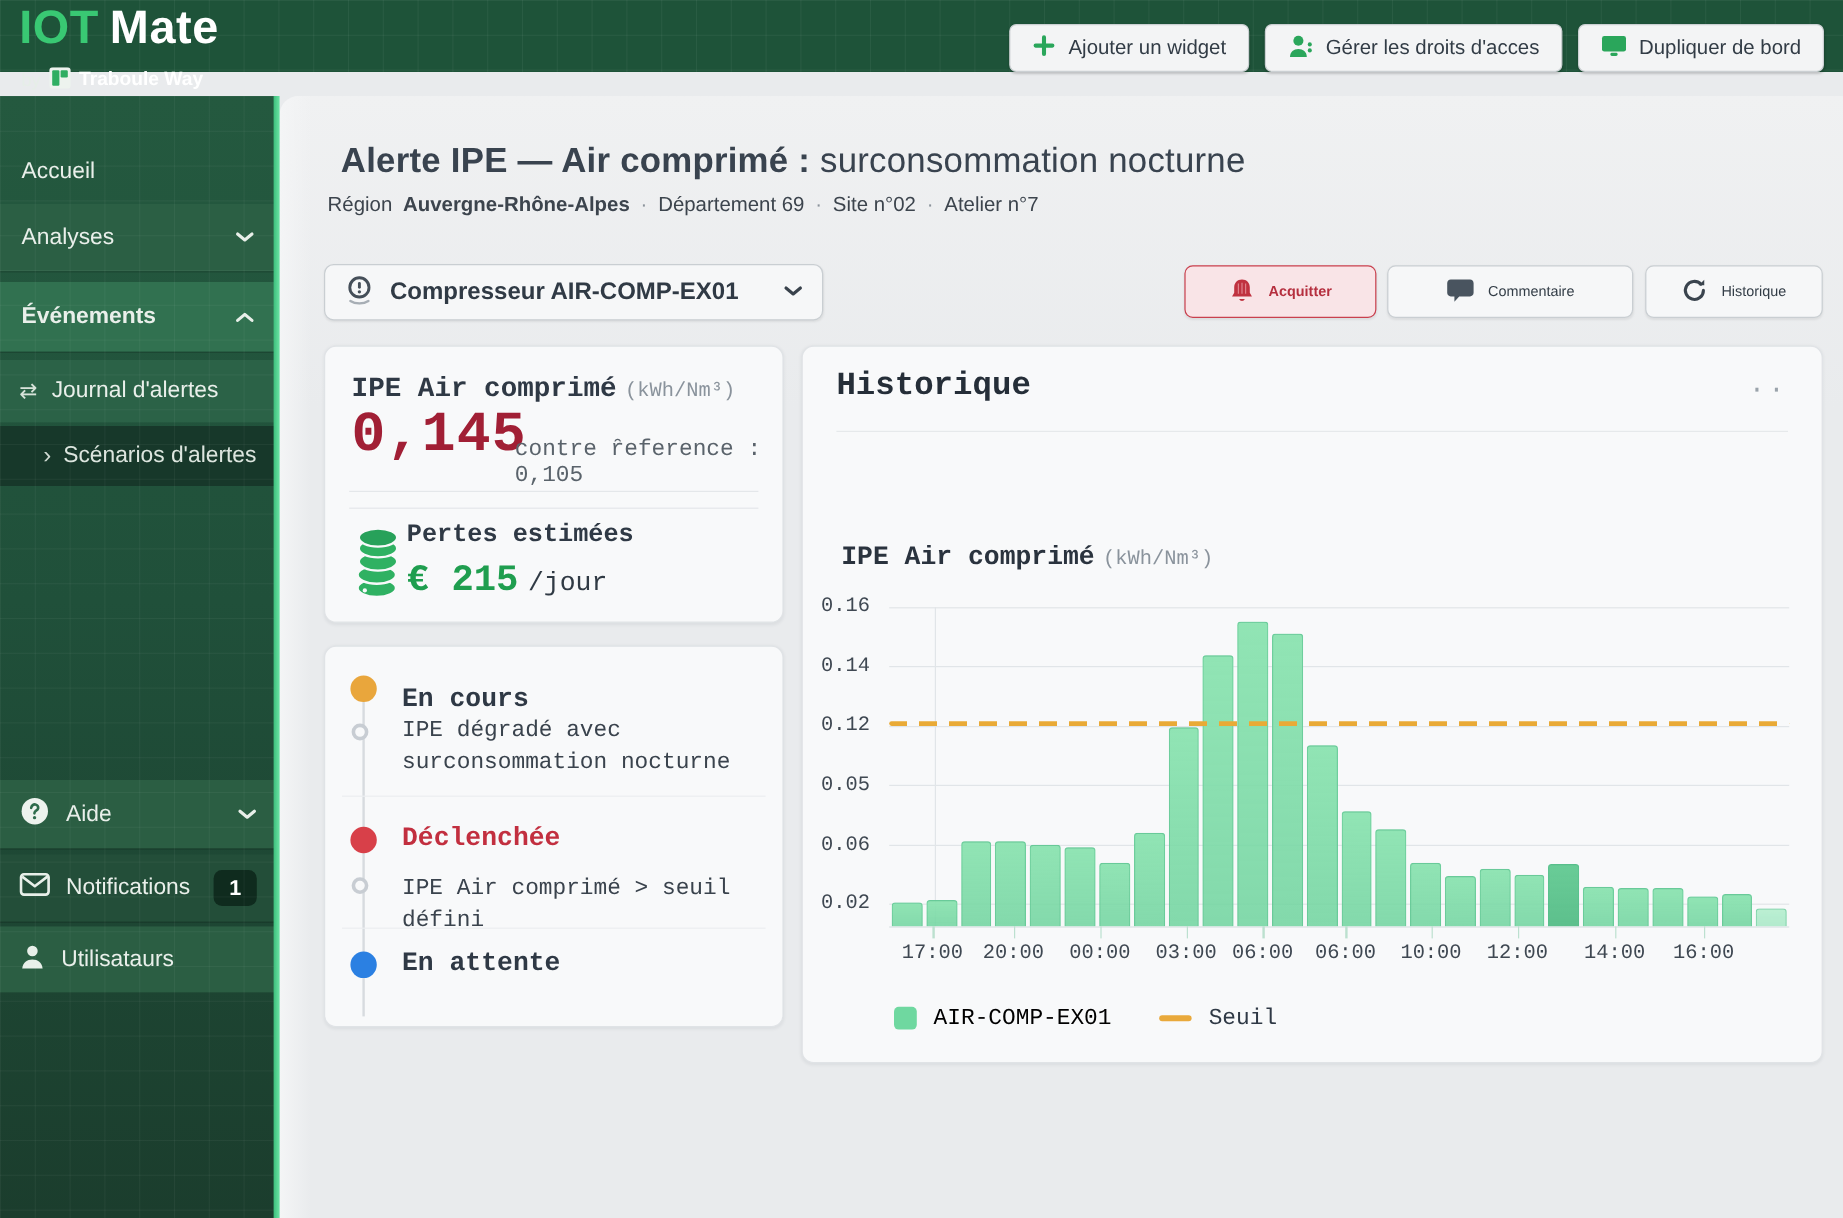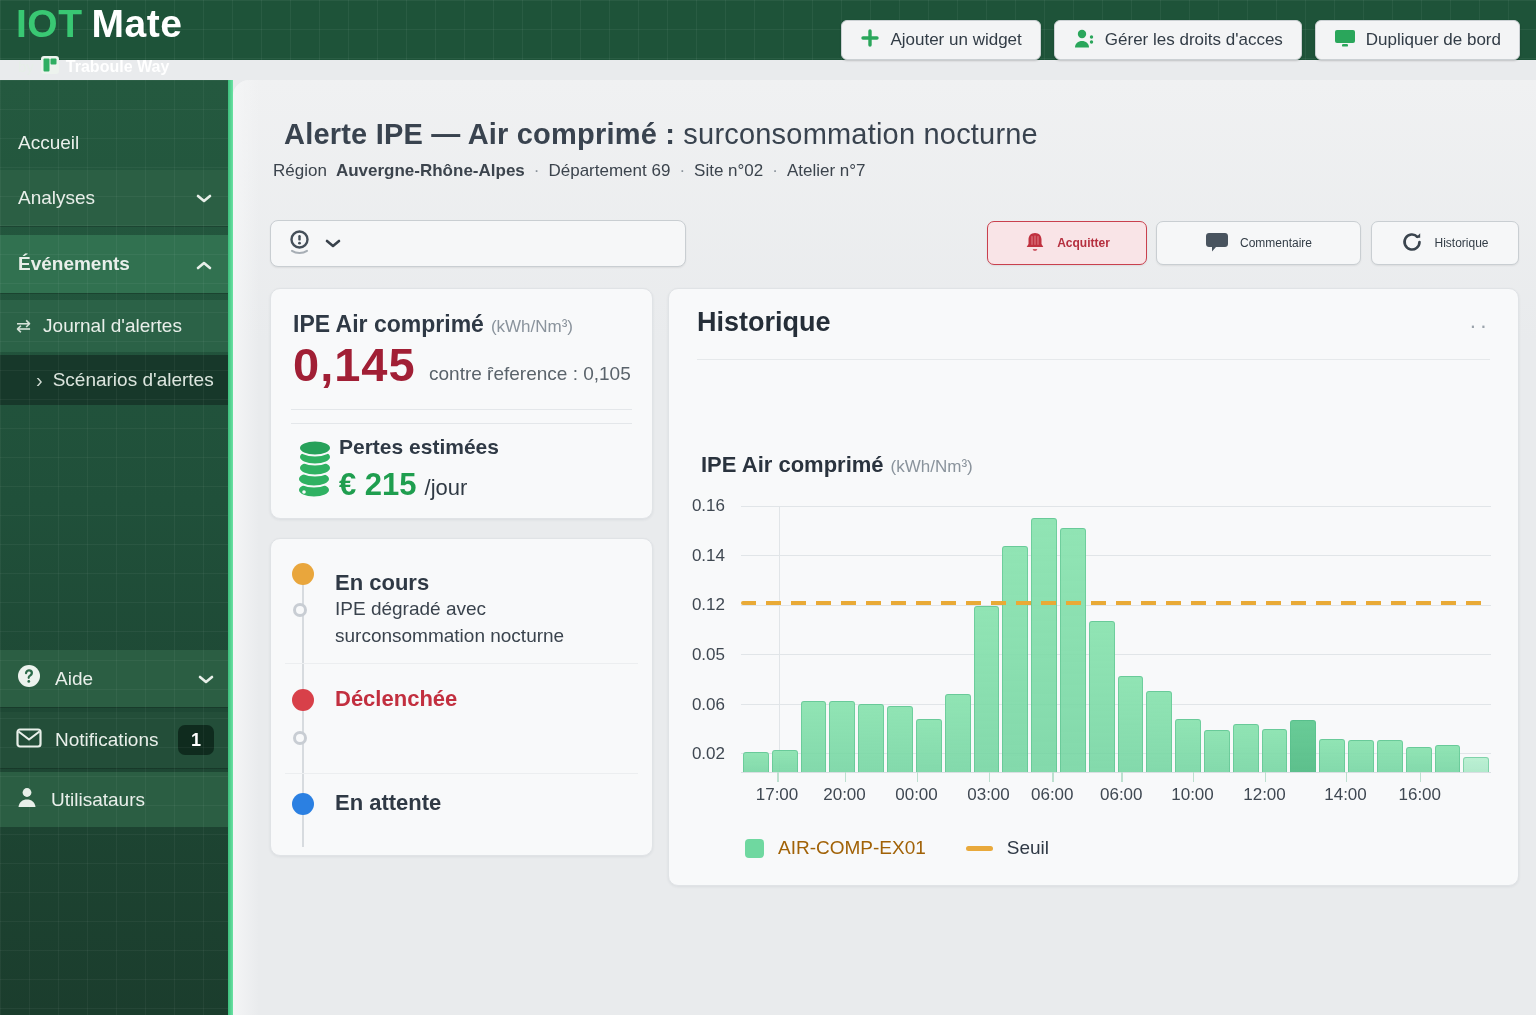--- a/index.html
+++ b/index.html
@@ -61,21 +61,21 @@
   .selector{position:absolute;left:37px;top:140px;width:416px;height:47px;background:#F6F7F8;border:1px solid #C9CED2;border-radius:8px;
     display:flex;align-items:center;gap:13px;padding:0 16px;box-shadow:0 1px 2px rgba(0,0,0,.07);cursor:pointer;}
   .selector .lbl{font-size:20px;font-weight:600;color:#303A45;flex:1;}
   .abtn{position:absolute;top:141px;height:44px;display:flex;align-items:center;justify-content:center;gap:11px;border-radius:7px;
     font-size:12px;box-shadow:0 1px 2px rgba(0,0,0,.07);cursor:pointer;}
   .abtn-ack{left:754px;width:160px;background:#F9E4E7;border:1.5px solid #C9404E;color:#B52F3F;font-weight:600;}
   .abtn-comment{left:923px;width:205px;background:#F6F7F8;border:1px solid #C9CED2;color:#323C46;}
   .abtn-history{left:1138px;width:148px;background:#F6F7F8;border:1px solid #C9CED2;color:#323C46;}
 
   
-  .card{position:absolute;background:#F8F9FA;border:1px solid #E0E3E6;border-radius:10px;box-shadow:0 1px 3px rgba(30,40,50,.07);}
+  .card{position:absolute;background:#F8F9FA;border:1px solid #E0E3E6;border-radius:10px;box-shadow:0 1px 3px rgba(30,40,50,.07);font-family:Liberation Mono, monospace;}
   .kpi-card{left:37px;top:208px;width:383px;height:231px;}
   .status-card{left:37px;top:458px;width:383px;height:318px;}
   .hist-card{left:435px;top:208px;width:851px;height:598px;}
 
   
   .kpi-title{position:absolute;left:22px;top:22px;font-size:23px;font-weight:600;color:#2F3945;}
   .kpi-unit{font-size:17px;font-weight:400;color:#8A939C;margin-left:7px;}
   .kpi-value{position:absolute;left:22px;top:48px;font-size:47px;font-weight:800;color:#A11F35;letter-spacing:1px;}
   .kpi-ref{position:absolute;left:158px;top:74px;font-size:19px;color:#5A636B;}
   .kpi-div1{position:absolute;left:20px;right:20px;top:120px;height:1px;background:#E4E7EA;}
@@ -110,21 +110,21 @@
     border:1px solid rgba(84,190,138,.55);border-bottom:none;}
   .bar.accent{background:linear-gradient(180deg,rgba(102,203,149,.98),rgba(84,188,134,.95));}
   .bar.pale{background:linear-gradient(180deg,rgba(180,238,206,.9),rgba(160,230,193,.8));}
   .seuil{position:absolute;left:0;right:0;height:4px;z-index:3;border-radius:2px;
     background:repeating-linear-gradient(90deg,#E9AA36 0 15px,transparent 15px 25px);}
   .xtickmark{position:absolute;width:1.5px;height:10px;top:100%;background:#BCE0CF;}
   .xlabels{position:absolute;left:72px;top:496px;width:750px;height:24px;}
   .xlabel{position:absolute;transform:translateX(-50%);font-size:17px;color:#3F4852;white-space:nowrap;}
   .legend{position:absolute;left:76px;top:548px;display:flex;align-items:center;gap:14px;}
   .legend .sw{width:19px;height:19px;border-radius:4px;background:#6FD8A0;}
-  .legend .name{font-size:19px;color:#a16207;margin-right:26px;}
+  .legend .name{font-size:19px;color:#000000;margin-right:26px;}
   .legend .dash{width:27px;height:5px;border-radius:3px;background:#E9A93B;}
   .legend .sname{font-size:19px;color:#2F3945;}
 </style>
 </head>
 <body>
 
 <div class="screen">
 
   <div class="topbar">
     <div class="logo">
@@ -233,20 +233,21 @@
       <span>Atelier n°7</span>
     </div>
 
     <div class="selector">
       <span><svg width="25" height="25" viewBox="0 0 25 25">
             <circle cx="12.5" cy="10.5" r="8" fill="none" stroke="#454F59" stroke-width="2.4"></circle>
             <rect x="11.3" y="6" width="2.4" height="5.6" rx="1.2" fill="#454F59"></rect>
             <circle cx="12.5" cy="14.2" r="1.4" fill="#454F59"></circle>
             <path d="M5 21.8c2.1 1.4 4.7 2.1 7.5 2.1s5.4-.7 7.5-2.1" fill="none" stroke="#A7AEB5" stroke-width="2" stroke-linecap="round"></path>
           </svg></span>
+      <span class="lbl">Compresseur AIR-COMP-EX01</span>
       <span><svg width="16" height="10" viewBox="0 0 16 10">
             <path d="M2 2l6 5 6-5" fill="none" stroke="#39424C" stroke-width="2.6" stroke-linecap="round" stroke-linejoin="round"></path>
           </svg></span>
     </div>
 
     <div class="abtn abtn-ack">
       <span><svg width="22" height="22" viewBox="0 0 22 22">
             <path d="M11 2C7 2 4.5 4.8 4.5 8.5V13l-1.8 3h16.6l-1.8-3V8.5C17.5 4.8 15 2 11 2z" fill="#C03240"></path>
             <path d="M8.6 18.2a2.6 2.6 0 0 0 4.8 0z" fill="#C03240"></path>
             <path d="M8 5.2v8.6M11 4.6v9.2M14 5.2v8.6" stroke="#EDA4AC" stroke-width="1" opacity=".7"></path>
@@ -293,20 +294,21 @@
       <div class="dot" style="top:24px;background:#E9A63C;"></div>
       <div class="step-label" style="top:31px;">En cours</div>
       <div class="ring" style="top:64px;"></div>
       <div class="step-desc" style="top:56px;">IPE dégradé avec surconsommation nocturne</div>
 
       <div class="status-div" style="top:124px;"></div>
 
       <div class="dot" style="top:150px;background:#D84049;"></div>
       <div class="step-label" style="top:147px;color:#C22F3F;">Déclenchée</div>
       <div class="ring" style="top:192px;"></div>
+      <div class="step-desc" style="top:188px;">IPE Air comprimé  &gt; seuil défini</div>
 
       <div class="status-div" style="top:234px;"></div>
 
       <div class="dot" style="top:254px;background:#2B80E2;"></div>
       <div class="step-label" style="top:251px;">En attente</div>
     </div>
 
     <div class="card hist-card">
       <div class="hist-title">Historique</div>
       <div class="hist-menu">··</div>

